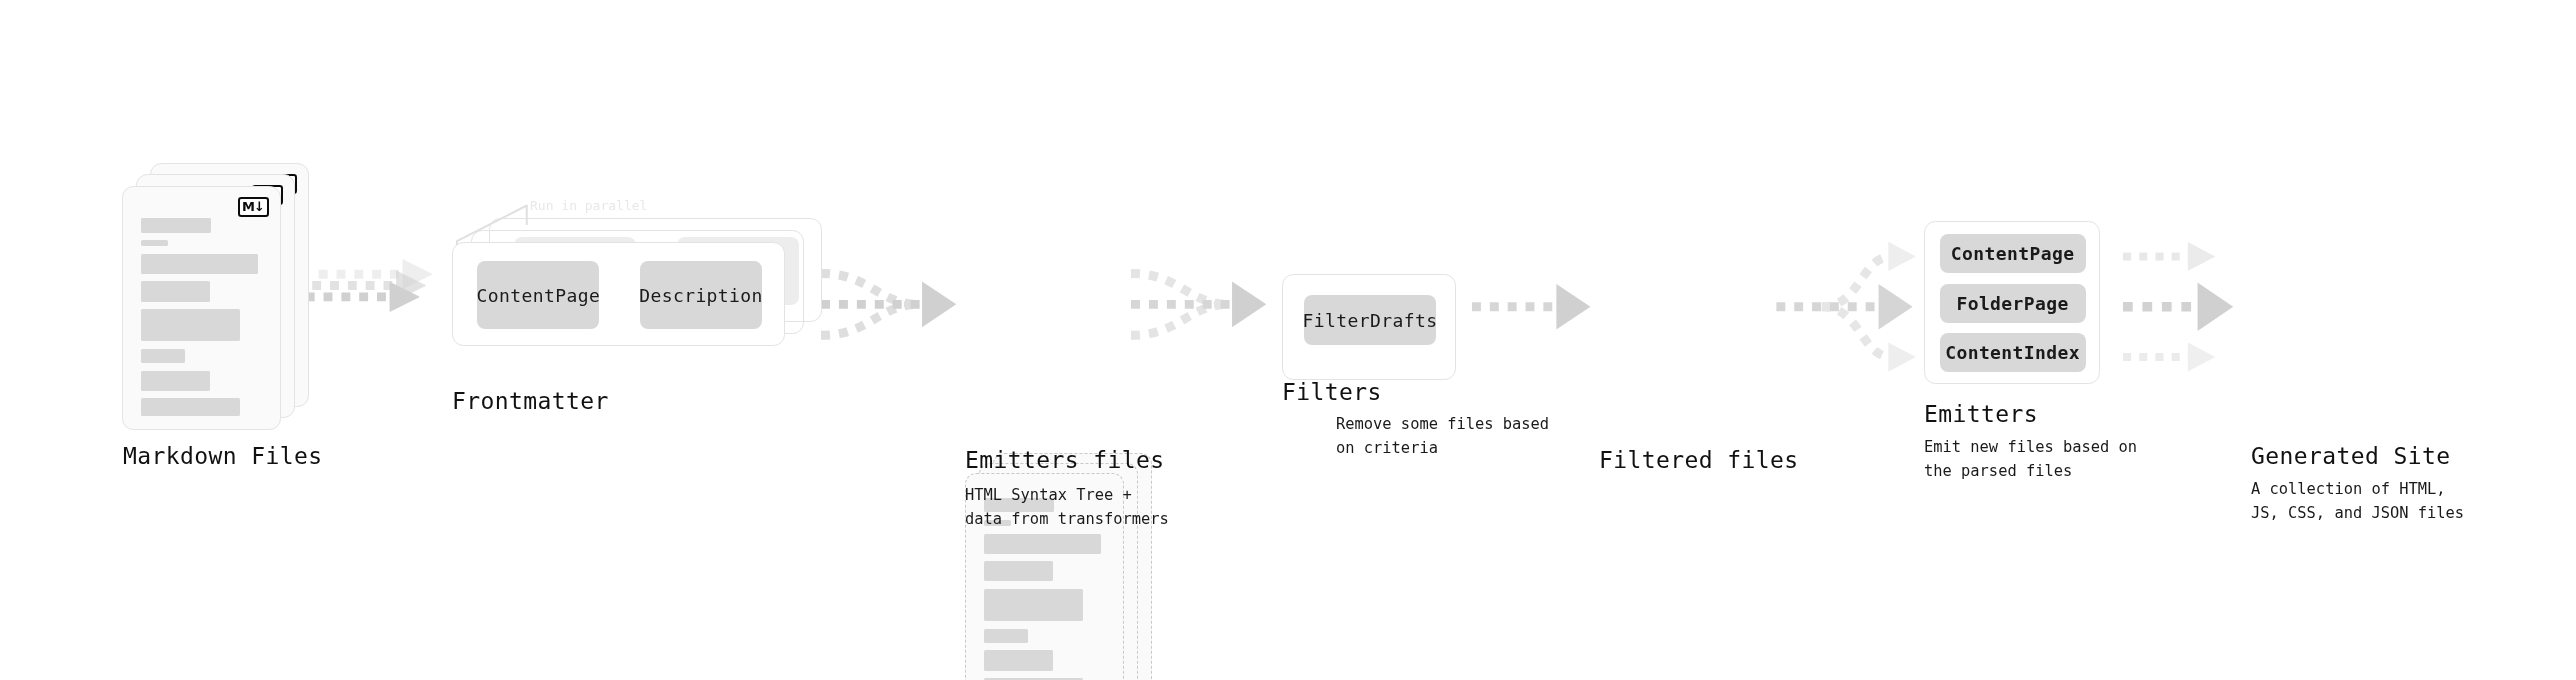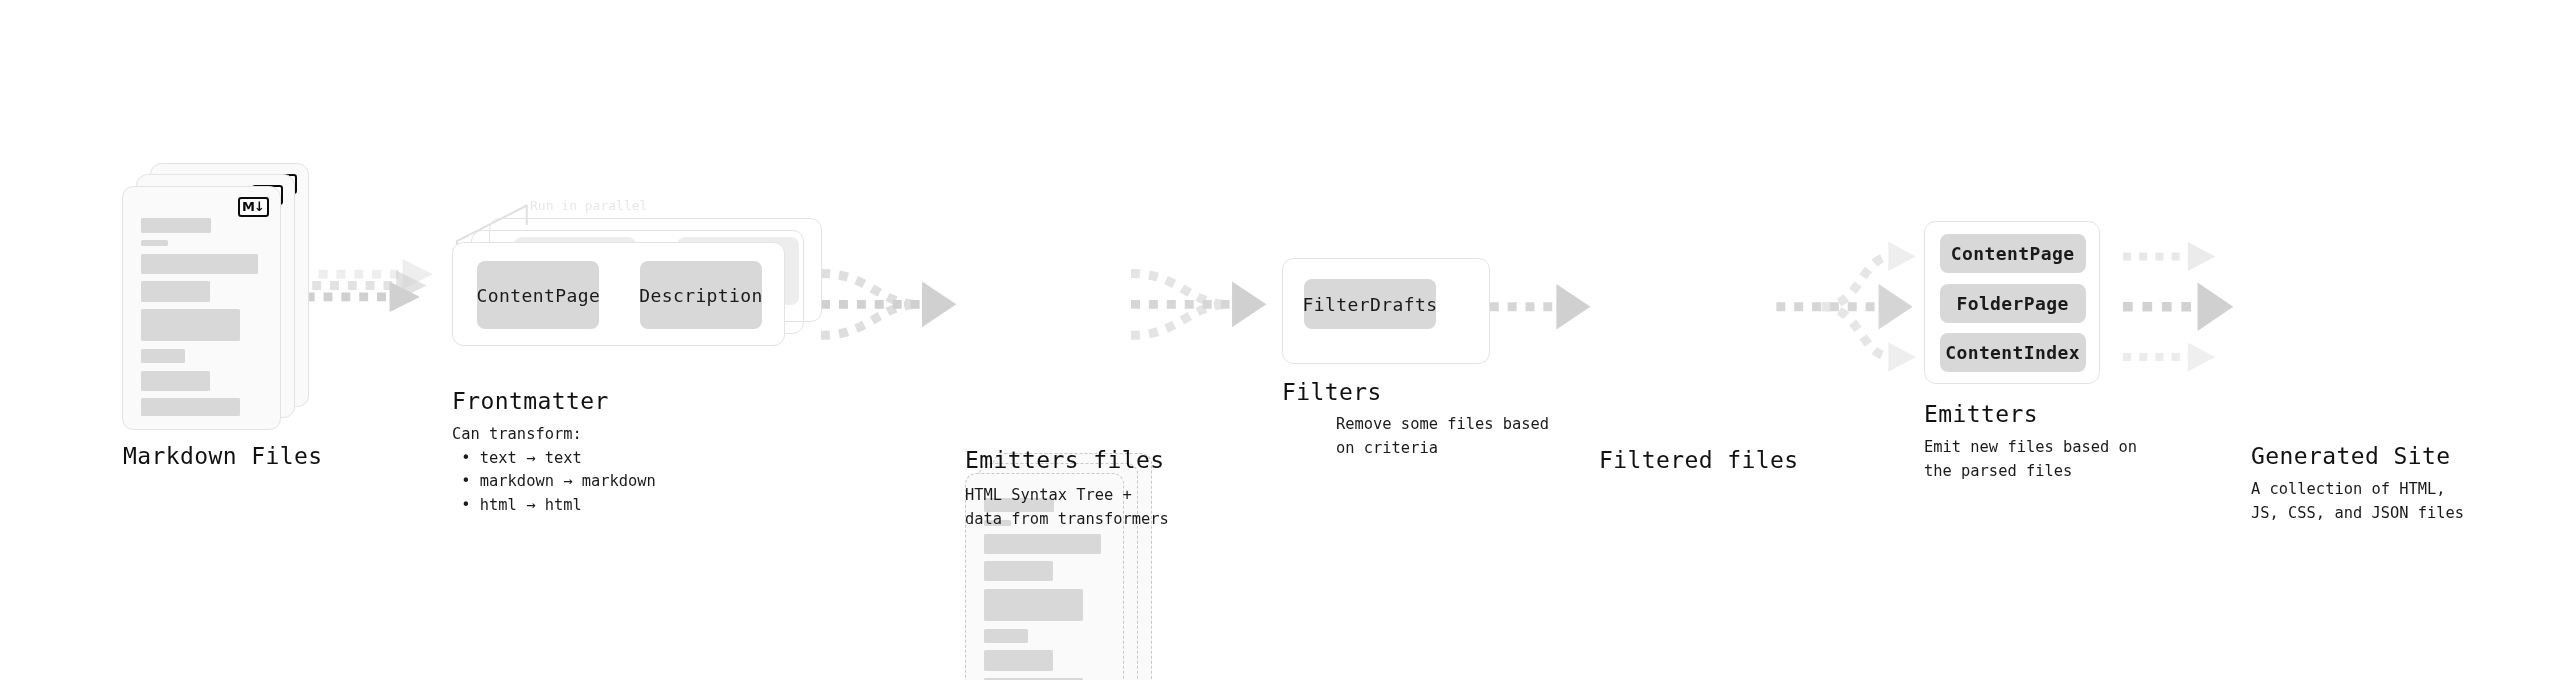--- a/index.html
+++ b/index.html
@@ -258,24 +258,20 @@
       <div class="chip" style="left:24.4px; top:18px; width:122px; height:68px;">
         <span>ContentPage</span>
       </div>
       <div class="chip" style="left:187px; top:18px; width:122px; height:68px;">
         <span>Description</span>
       </div>
     </div>
   </div>
 
   <div class="title" style="left:452px; top:388px;">Frontmatter</div>
-  <div class="caption" style="left:452px; top:423px;">Can transform:
- • text → text
- • markdown → markdown
- • html → html</div>
 
   <div class="node doc-stack" style="left:965px; top:177px; width:195px; height:268px;">
 
     <div class="doc-card dashed" style="left:28px; top:0px; width:159px; height:242px; border-width:1.6px;"></div>
     <div class="doc-card dashed" style="left:14px; top:9.8px; width:159px; height:242px; border-width:1.6px;"></div>
 
     <div class="doc-card dashed" style="left:0px; top:19.5px; width:159px; height:242px;">
       <div class="doc-lines" style="top:24.4px;">
         <div class="doc-line" style="width:58%;height:14.6px;"></div>
         <div class="doc-line" style="width:22%;height:6.5px;"></div>
@@ -287,21 +283,21 @@
         <div class="doc-line" style="width:82%;height:18px;"></div>
       </div>
     </div>
   </div>
 
   <div class="title" style="left:965px; top:447px;">Emitters files</div>
   <div class="caption" style="left:965px; top:484px;">HTML Syntax Tree +
 data from transformers</div>
 
   <div class="node" style="left:1282px; top:258px; width:187px; height:118px;">
-    <div class="group-box" style="left:0px; top:0px; width:208px; height:106px;">
+    <div class="group-box" style="left:0px; top:16px; width:174px; height:106px;">
       <div class="chip" style="left:21px; top:20.3px; width:132px; height:50px;">
         <span>FilterDrafts</span>
       </div>
     </div>
   </div>
 
   <div class="title" style="left:1282px; top:379px;">Filters</div>
   <div class="caption" style="left:1336px; top:413px;">Remove some files based
 on criteria</div>
 

